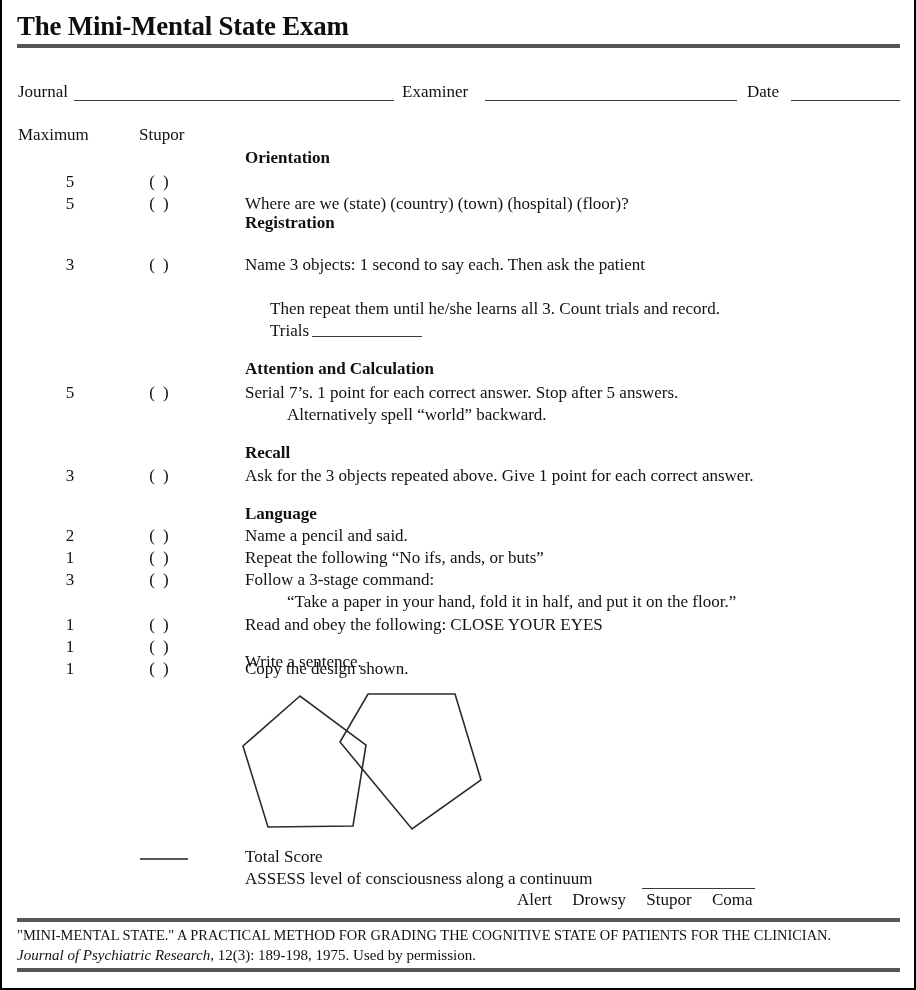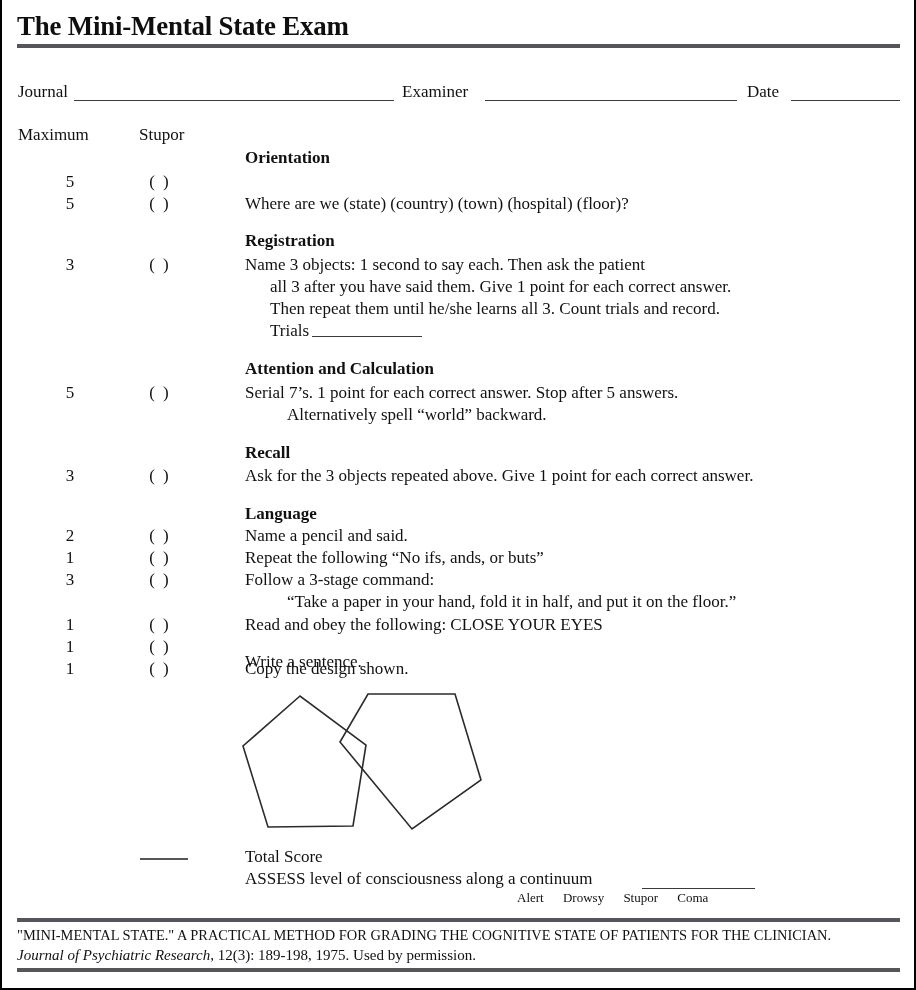--- a/index.html
+++ b/index.html
@@ -143,21 +143,21 @@
   .totline {
     position: absolute;
     left: 243px;
     font-size: 17px;
     white-space: nowrap;
   }
   .levels {
     position: absolute;
     left: 515px;
     top: 890px;
-    font-size: 13px;
+    font-size: 17px;
     white-space: nowrap;
   }
   .levels span { margin-right: 16px; }
   .levels span:last-child { margin-right: 0; }
 
   
   .rule-foot-top { left: 15px; top: 918px; width: 883px; }
   .rule-foot-bot { left: 15px; top: 968px; width: 883px; }
   .foot1 {
     position: absolute;
@@ -199,26 +199,25 @@
 
   <div class="head" style="top:148px">Orientation</div>
 
   <div class="max" style="top:172px">5</div>
   <div class="score" style="top:172px">(  )</div>
 
   <div class="max" style="top:194px">5</div>
   <div class="score" style="top:194px">(  )</div>
   <div class="txt" style="top:194px">Where are we (state) (country) (town) (hospital) (floor)?</div>
 
-  <div class="head" style="top:231px">Registration</div>
+  <div class="head" style="top:213px">Registration</div>
 
   <div class="max" style="top:255px">3</div>
   <div class="score" style="top:255px">(  )</div>
   <div class="txt" style="top:255px">Name 3 objects: 1 second to say each.  Then ask the patient</div>
-  <div class="txt indent1" style="top:277px">all 3 after you have said them.  Give 1 point for each correct answer.</div>
   <div class="txt indent1" style="top:299px">Then repeat them until he/she learns all 3. Count trials and record.</div>
   <div class="txt indent1" style="top:321px">Trials</div>
   <div class="trials-blank"></div>
 
   <div class="head" style="top:359px">Attention and Calculation</div>
 
   <div class="max" style="top:383px">5</div>
   <div class="score" style="top:383px">(  )</div>
   <div class="txt" style="top:383px">Serial 7’s.  1 point for each correct answer.  Stop after 5 answers.</div>
   <div class="txt indent2" style="top:405px">Alternatively spell “world” backward.</div>

